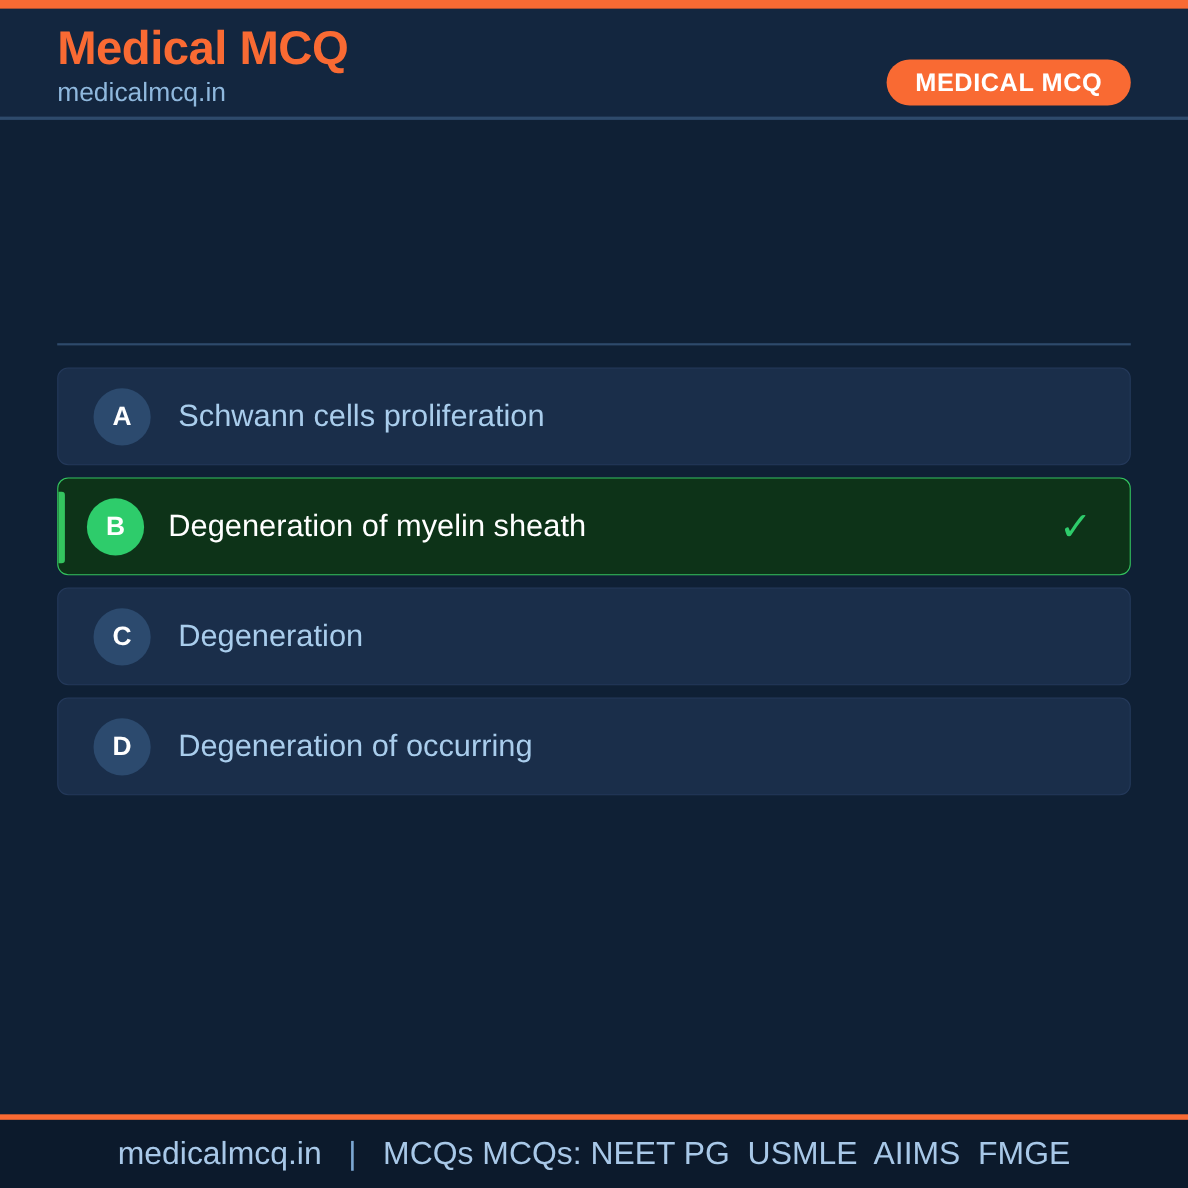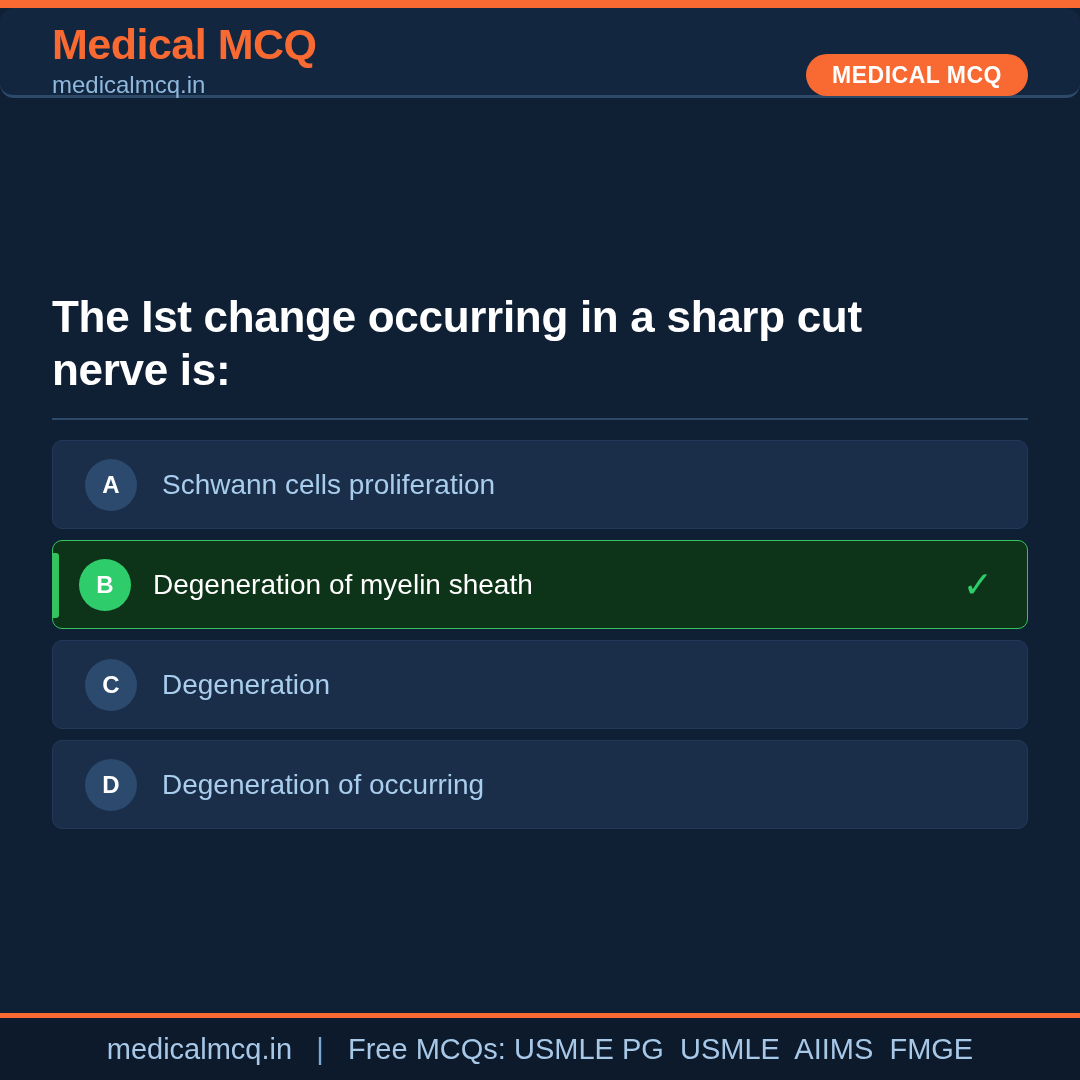--- a/index.html
+++ b/index.html
@@ -21,24 +21,23 @@
     position: absolute;
     left: 0; top: 0;
     width: 1080px; height: 8px;
     background: #f96a33;
   }
 
   
   #header {
     position: absolute;
     left: 0; top: 8px;
-    width: 1080px; height: 90px;
+    width: 1080px; height: 101px;
     background: #13263f;
     border-bottom: 3px solid #2e4a6b;
-    border-radius: 14px;
   }
   #brand-block {
     position: absolute;
     left: 52px; top: 14px;
   }
   #brand-title {
     font-size: 43px;
     font-weight: bold;
     color: #f96a33;
     letter-spacing: -0.5px;
@@ -203,21 +202,20 @@
   <div id="brand-block">
     <div id="brand-title">Medical MCQ</div>
     <div id="brand-domain">medicalmcq.in</div>
   </div>
   <div id="header-badge">
     <span>MEDICAL MCQ</span>
   </div>
 </div>
 
 <div id="content">
-  <div id="question">The Ist change occurring in a sharp cut nerve is:</div>
   <div id="question-divider"></div>
 
   <div id="options">
 
     <div class="option">
 
       <div class="letter">A</div>
       <div class="option-text">Schwann cells proliferation</div>
 
     </div>
@@ -243,15 +241,15 @@
 
     </div>
 
   </div>
 </div>
 
 <div id="footer">
   <div id="footer-inner">
     <span>medicalmcq.in</span>
     <span id="footer-sep">   |   </span>
-    <span>Free MCQs: USMLE PG  USMLE  AIIMS  FMGE</span>
+    <span>MCQs MCQs: NEET PG  USMLE  AIIMS  FMGE</span>
   </div>
 </div>
 
 </body></html>

